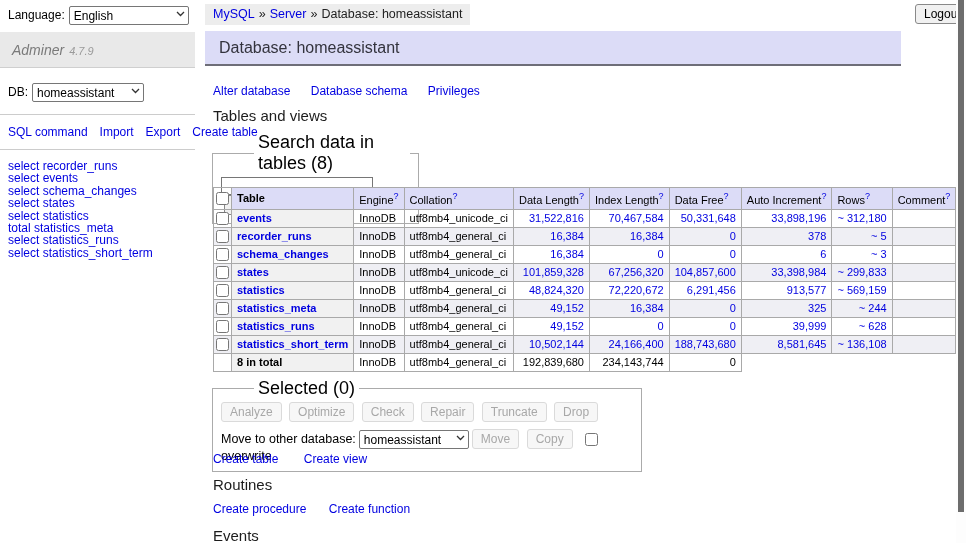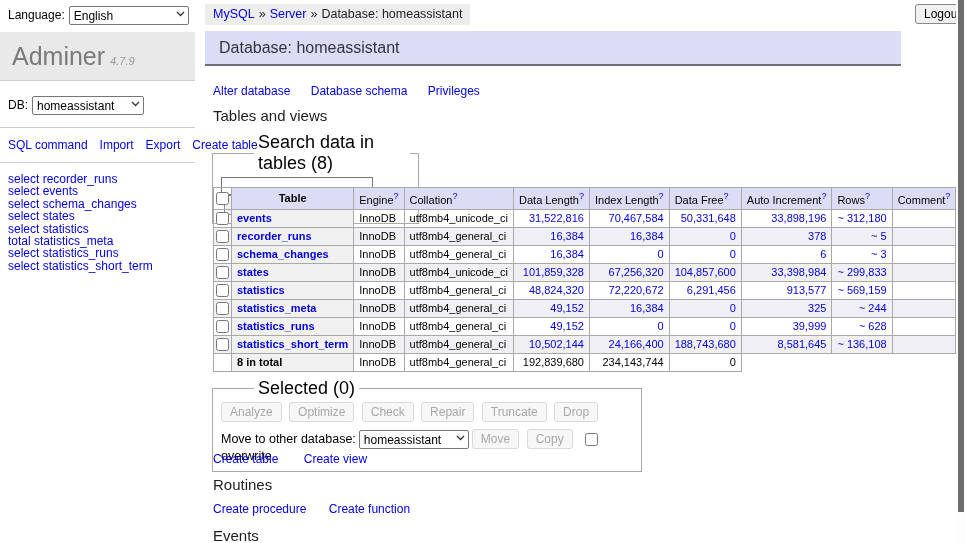--- a/index.html
+++ b/index.html
@@ -26,21 +26,21 @@
   input[type="checkbox"] { width:13px; height:13px; margin:0; vertical-align:middle; }
   fieldset { border:1px solid #ababab; margin:0; padding:3px 8px 8px 8px; }
   legend { font-size:18px; padding:0 4px; color:#000;margin-left:33px; }
   h1,h2,h3 { margin:0; font-weight:normal; }
 
   
   #sidebar { position:absolute; left:0; top:0; width:195px; }
   #lang-row { padding:6px 0 0 8px; }
   #lang-row .sel { width:120px; margin-left:4px; }
   #logo-band { margin-top:7px; background:#e9e9e9; border-bottom:1px solid #cfcfcf; padding:10px 0 9px 12px; }
-  #logo-band h1 { font-size:25px; color:#7a7a7a; display:inline; }
+  #logo-band h1 { font-size:14px; font-style:italic; color:#7a7a7a; display:inline; }
   #logo-band .version { font-size:11px; color:#9a9a9a; margin-left:5px; font-style:italic; }
   #db-row { padding:15px 0 12px 8px; border-bottom:1px solid #ccc; }
   #db-row .sel { width:112px; margin-left:4px; }
   #sidebar-actions { padding:9px 12px 9px 8px; border-bottom:1px solid #ccc; line-height:16px; }
   #sidebar-actions a { margin-right:12px; white-space:nowrap; }
   #sidebar-tables { padding:10px 0 0 8px; }
   #sidebar-tables a { display:block; line-height:12.4px; white-space:nowrap; }
 
   
   #main { position:absolute; left:205px; top:0; width:761px; height:543px; }
@@ -56,21 +56,21 @@
   .section-heading { font-size:15px; color:#1c1c1c; }
   #tables-heading { position:absolute; left:8px; top:107px; }
   #search-fieldset { position:absolute; left:7px; top:132px; width:207px; }
   #search-fieldset input { width:152px; vertical-align:middle; }
   #search-fieldset .btn { margin-left:3px; vertical-align:middle; }
 
   
   #tables-grid { position:absolute; left:8px; top:187px; border-collapse:collapse; font-size:11px; }
   #tables-grid th, #tables-grid td { border:1px solid #a9a9a9; padding:2px 5px; white-space:nowrap; line-height:13px; }
   #tables-grid thead th { background:#dcdcf7; font-weight:normal; text-align:left; }
-  #tables-grid thead th.col-table { font-weight:bold; text-align:center; }
+  #tables-grid thead th.col-table { font-weight:bold; text-align:left; }
   #tables-grid sup a { font-size:9px; }
   #tables-grid tbody th.name { background:#f1f1f1; text-align:left; }
   #tables-grid tbody tr:nth-child(even) td { background:#efeff4; }
   #tables-grid tbody th.name a { font-weight:bold; }
   #tables-grid td.check { text-align:center; padding:1px 2px; }
   #tables-grid td.num { text-align:right; }
   #tables-grid tfoot th { background:#f1f1f1; text-align:left; font-weight:bold; }
   #tables-grid tfoot td.num { text-align:right; color:#000; }
   #tables-grid td.no-border { border:none; background:#fff; }
 

